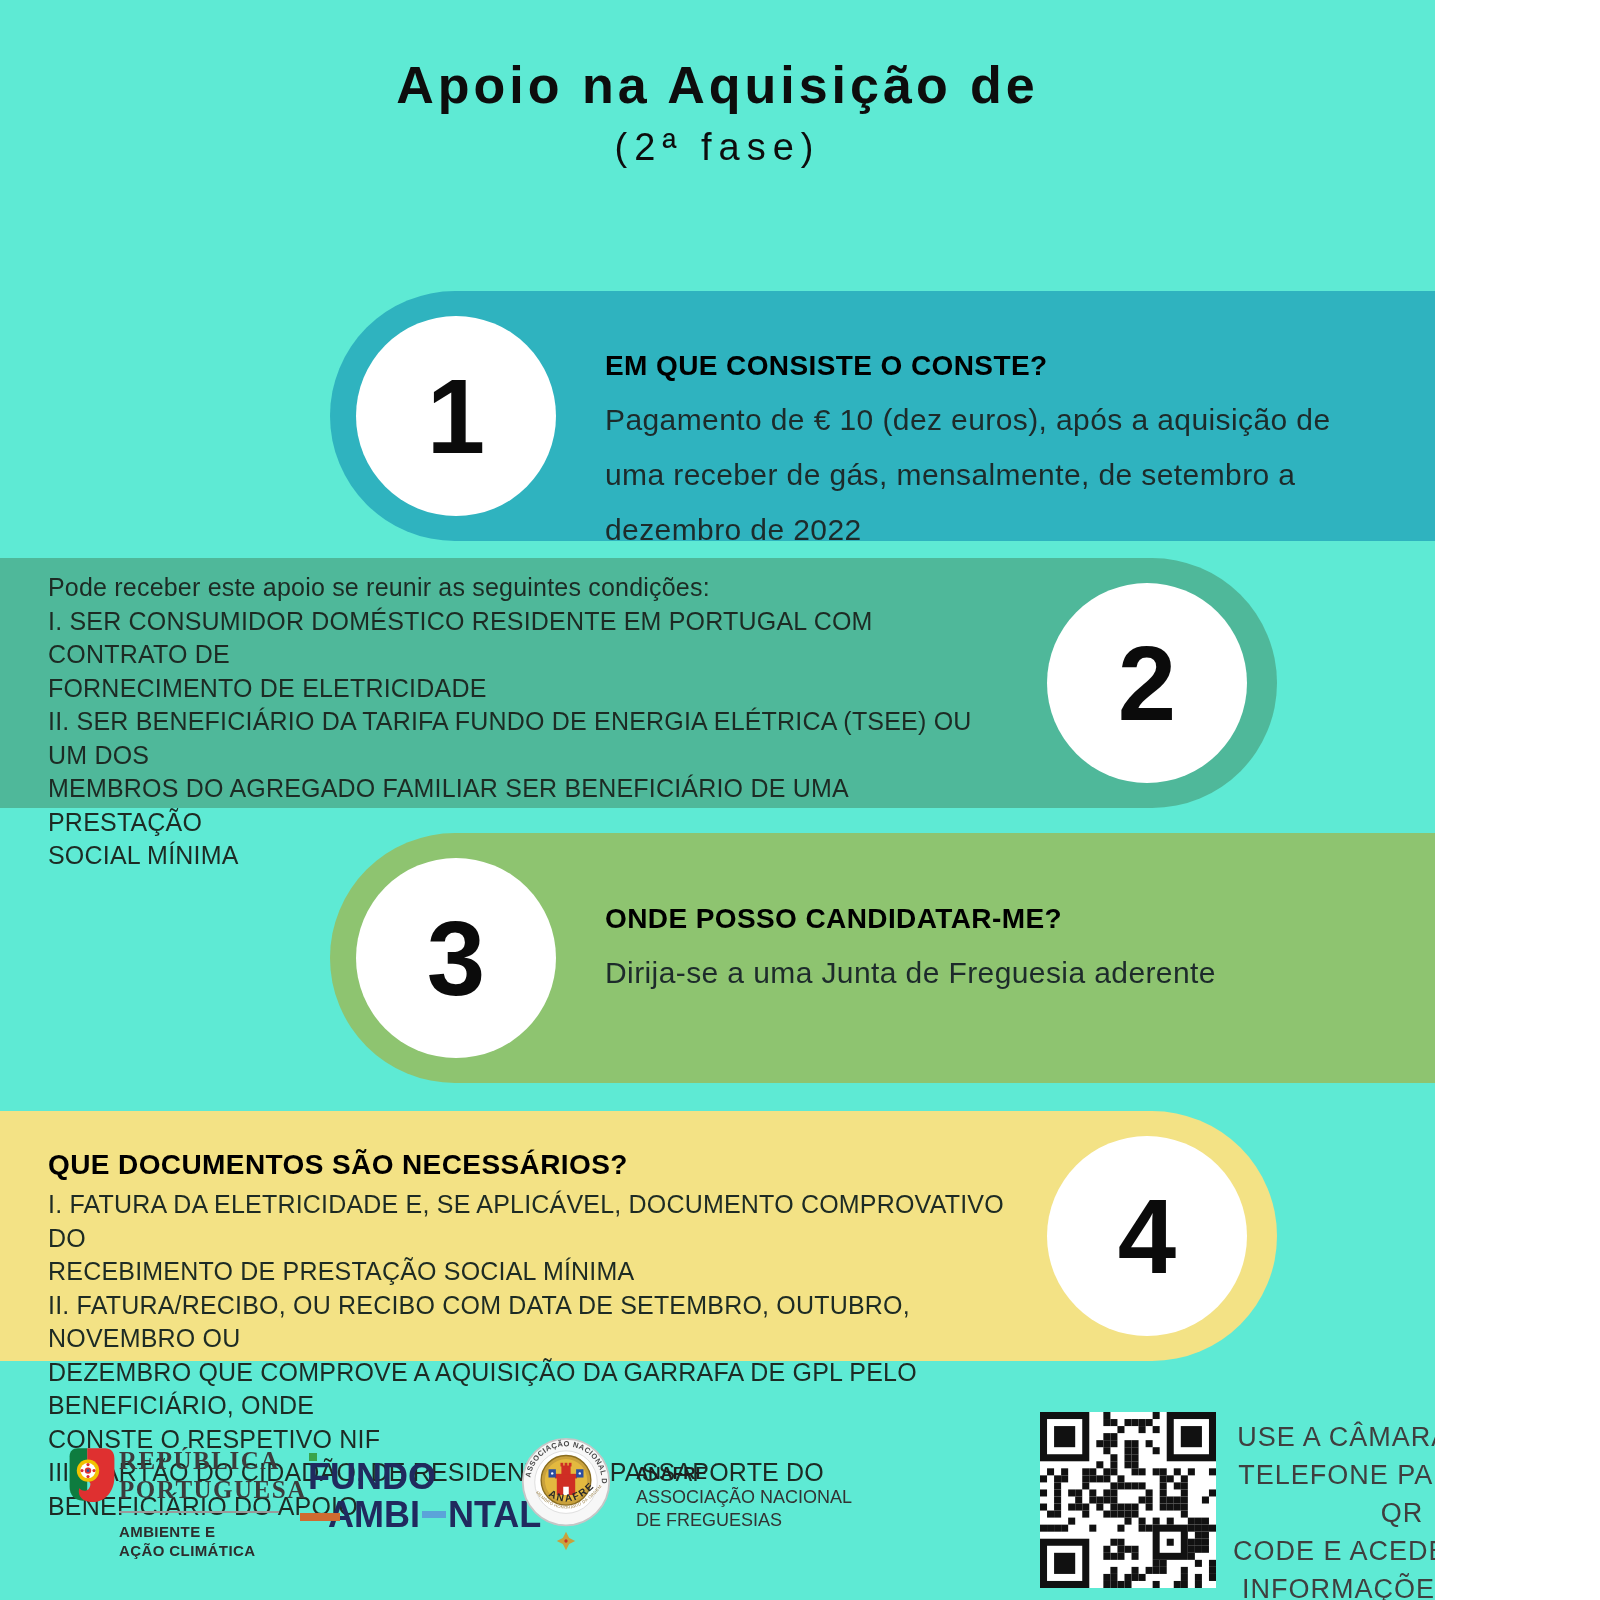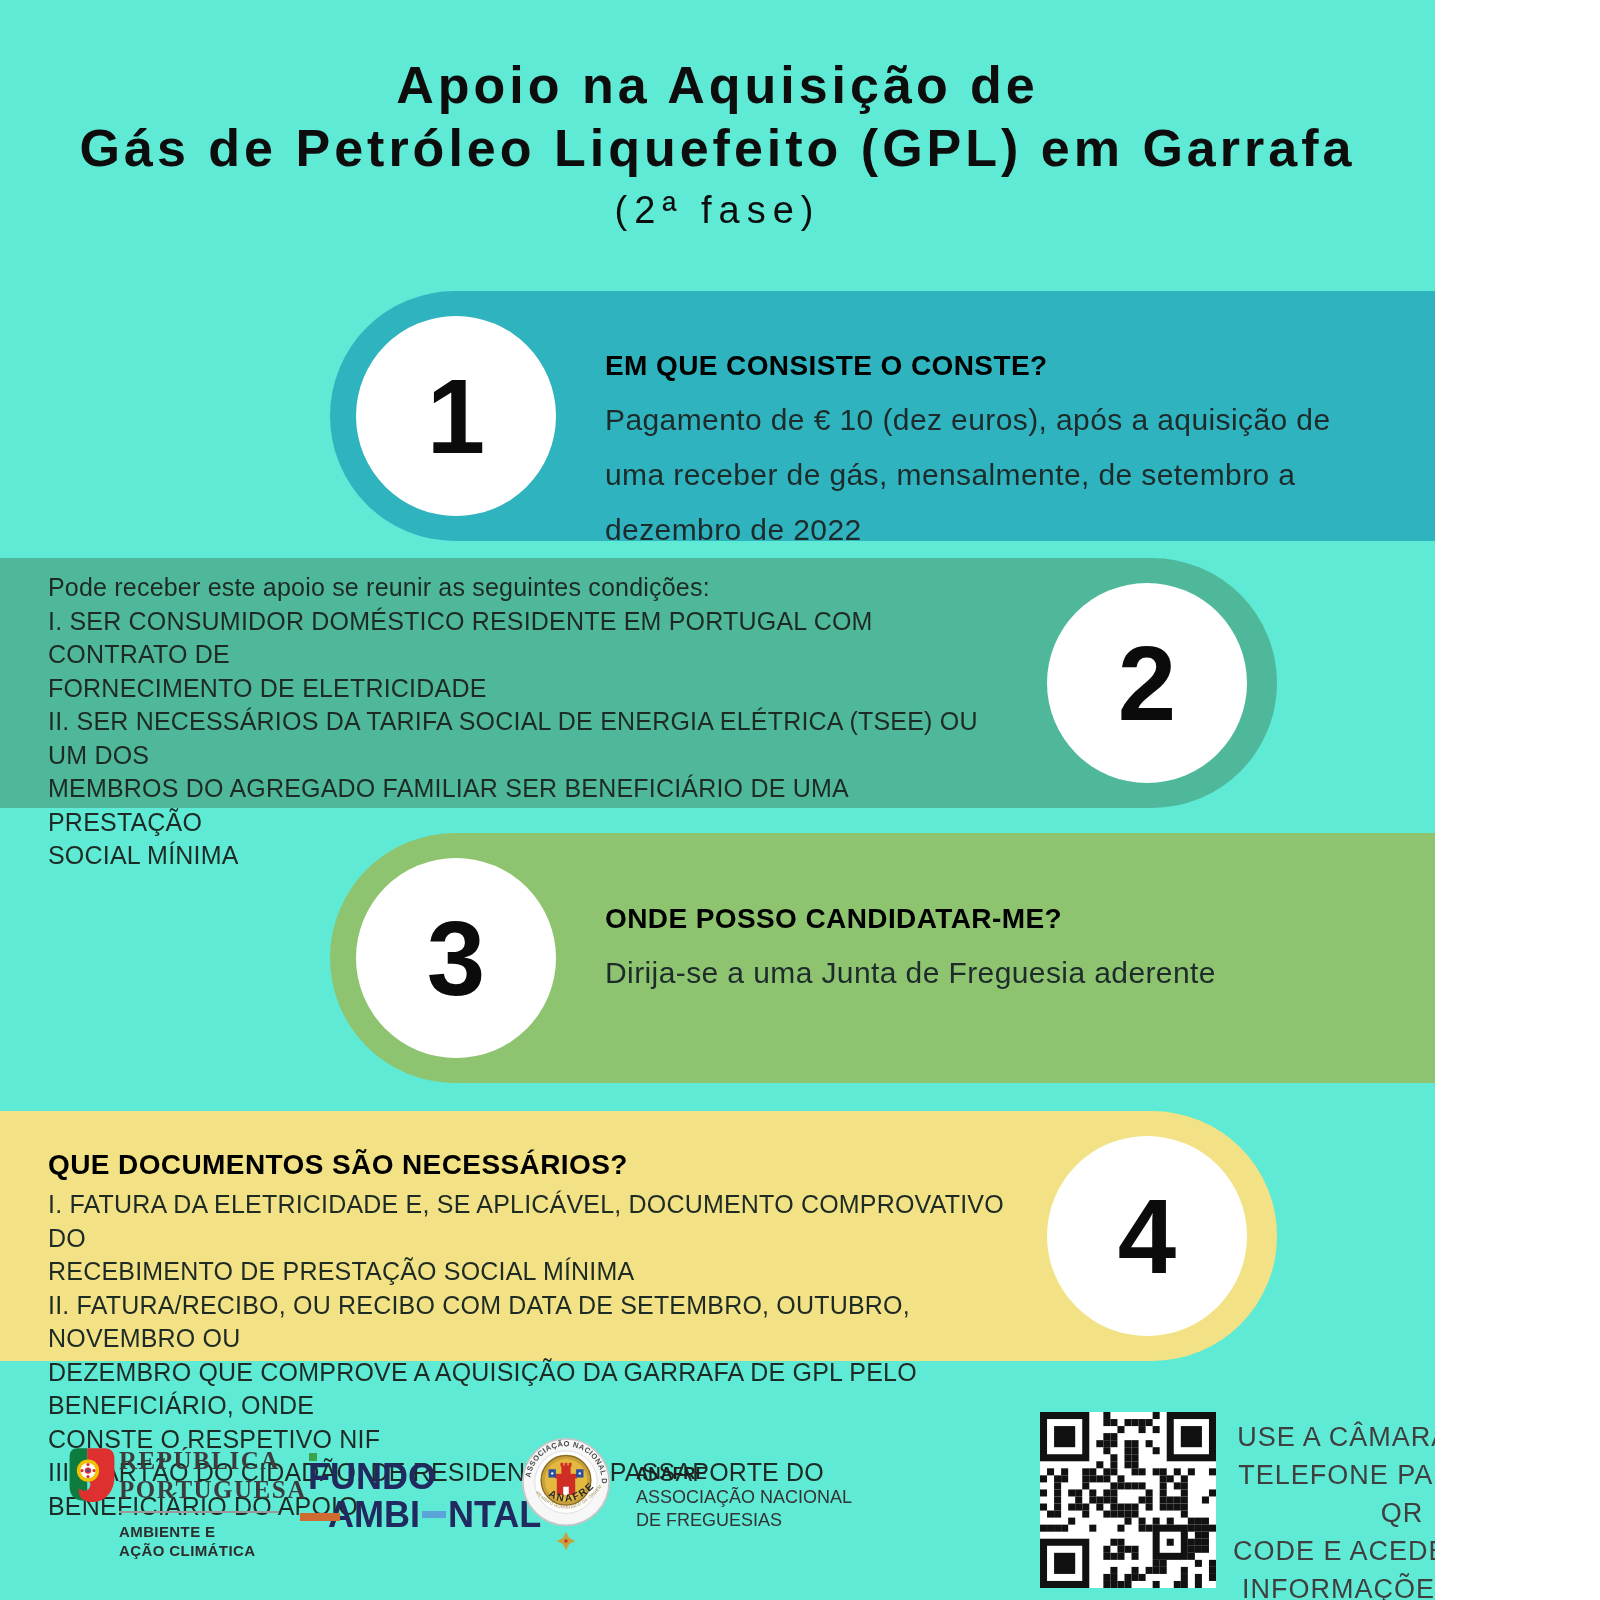--- a/index.html
+++ b/index.html
@@ -68,21 +68,20 @@
     color:#3f3f3f; white-space:pre-line;
   }
 </style>
 </head>
 <body>
 
 <div class="poster">
 
   <div class="title">
     <div class="t-main">Apoio na Aquisição de</div>
-    <div class="t-main">Gás de Petróleo Liquefeito (GPL) em Garrafa</div>
     <div class="t-sub">(2ª fase)</div>
   </div>
 
   <section id="sec1" class="band rightward" style="background: rgb(47, 179, 191);">
     <div class="badge">
         <span class="num">1</span>
       </div>
     <div class="content">
       <h2 class="heading">EM QUE CONSISTE O CONSTE?</h2>
       <div class="body">
@@ -95,21 +94,21 @@
 
   <section id="sec2" class="band leftward" style="background: rgb(79, 184, 154);">
     <div class="badge">
         <span class="num">2</span>
       </div>
     <div class="content">
       <div class="body">
           <div class="line"><span>Pode receber este apoio se reunir as seguintes condições:</span></div>
           <div class="line"><span>I. SER CONSUMIDOR DOMÉSTICO RESIDENTE EM PORTUGAL COM CONTRATO DE</span></div>
           <div class="line"><span>FORNECIMENTO DE ELETRICIDADE</span></div>
-          <div class="line"><span>II. SER NECESSÁRIOS DA TARIFA SOCIAL DE ENERGIA ELÉTRICA (TSEE) </span><span class="underline">OU</span><span> UM DOS</span></div>
+          <div class="line"><span>II. SER BENEFICIÁRIO DA TARIFA FUNDO DE ENERGIA ELÉTRICA (TSEE) </span><span class="underline">OU</span><span> UM DOS</span></div>
           <div class="line"><span>MEMBROS DO AGREGADO FAMILIAR SER BENEFICIÁRIO DE UMA PRESTAÇÃO</span></div>
           <div class="line"><span>SOCIAL MÍNIMA</span></div>
         </div>
     </div>
   </section>
 
   <section id="sec3" class="band rightward" style="background: rgb(142, 196, 112);">
     <div class="badge">
         <span class="num">3</span>
       </div>

